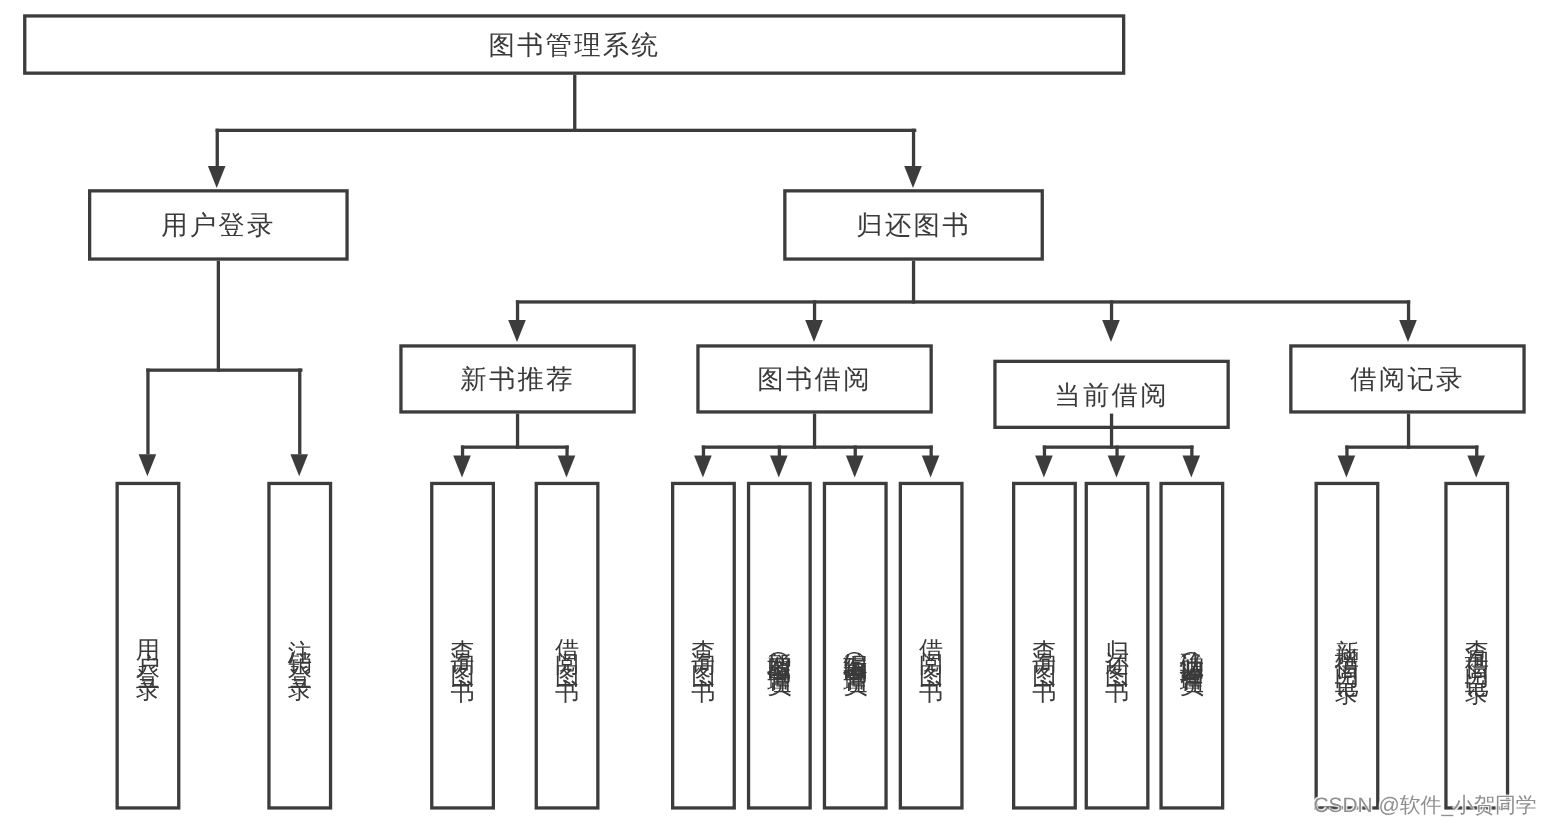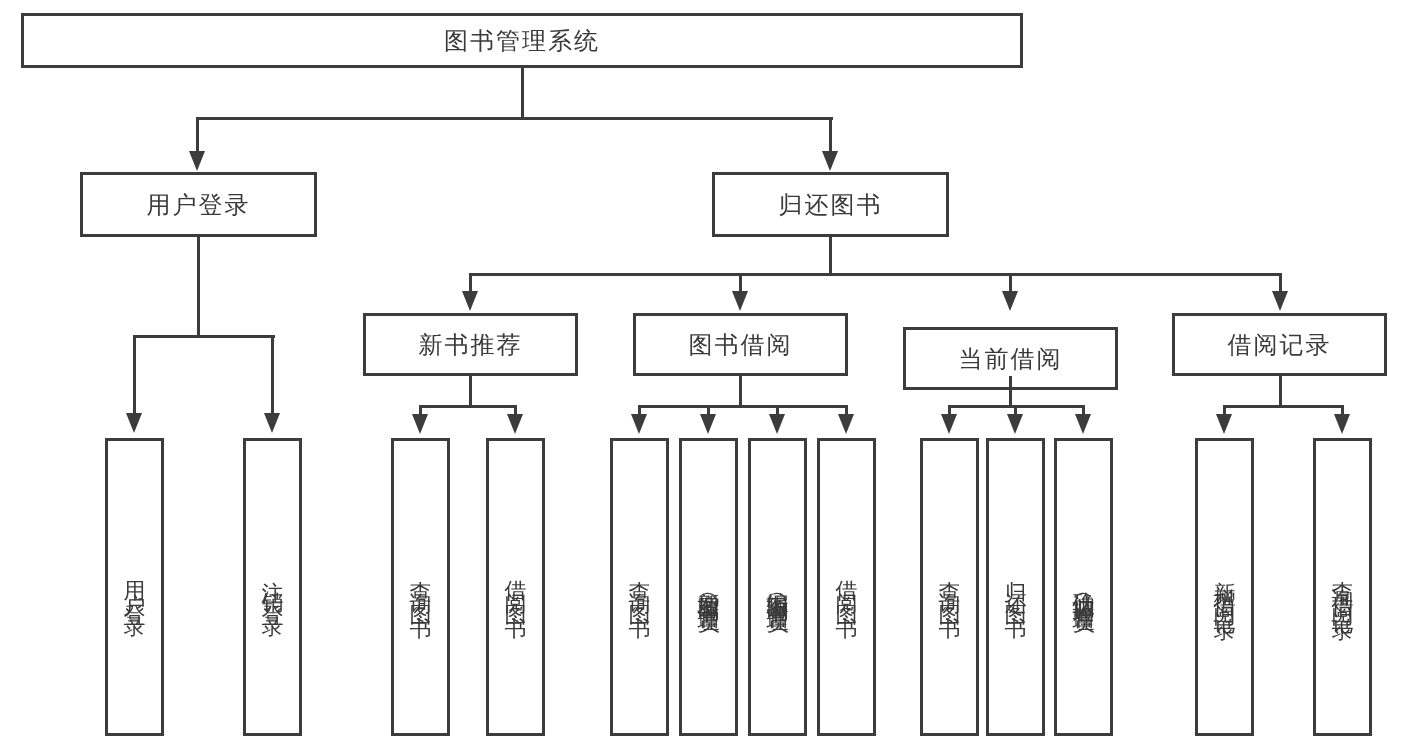--- a/index.html
+++ b/index.html
@@ -198,14 +198,15 @@
     <span class="vlbl ll">确认归还（管理员）</span>
   </div>
 
   <div class="leaf" style="left:1195px;">
     <span class="vlbl lm">新增借阅记录</span>
   </div>
   <div class="leaf" style="left:1313px;">
     <span class="vlbl lm">查询借阅记录</span>
   </div>
 
+  <div class="watermark">CSDN @软件_小贺同学</div>
 
 </div>
 
 </body></html>

